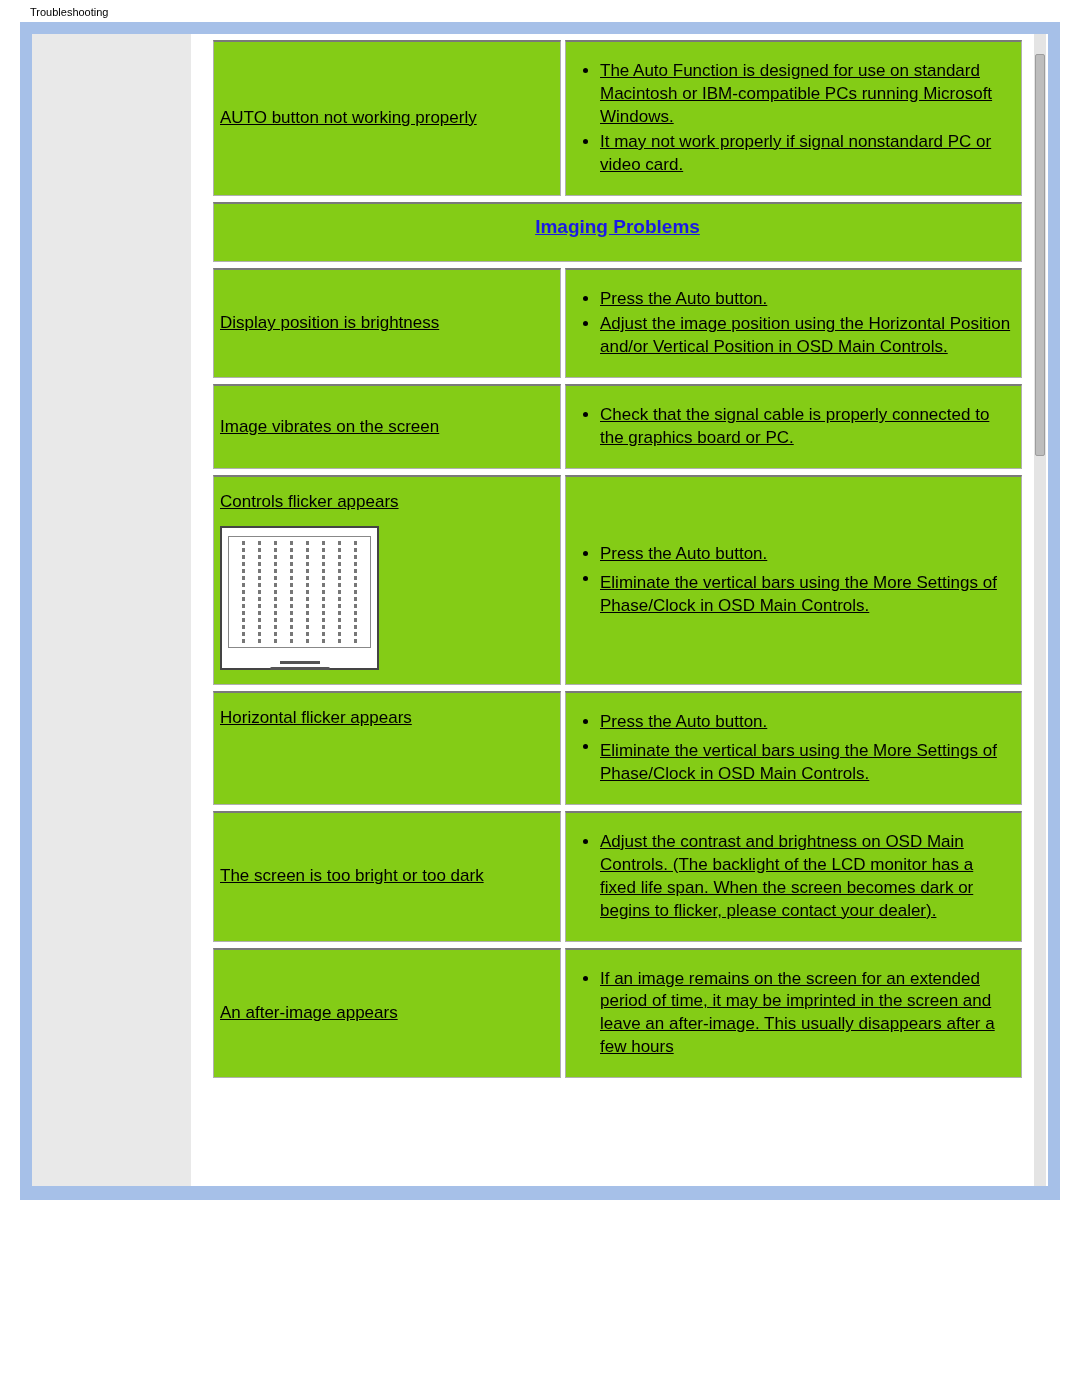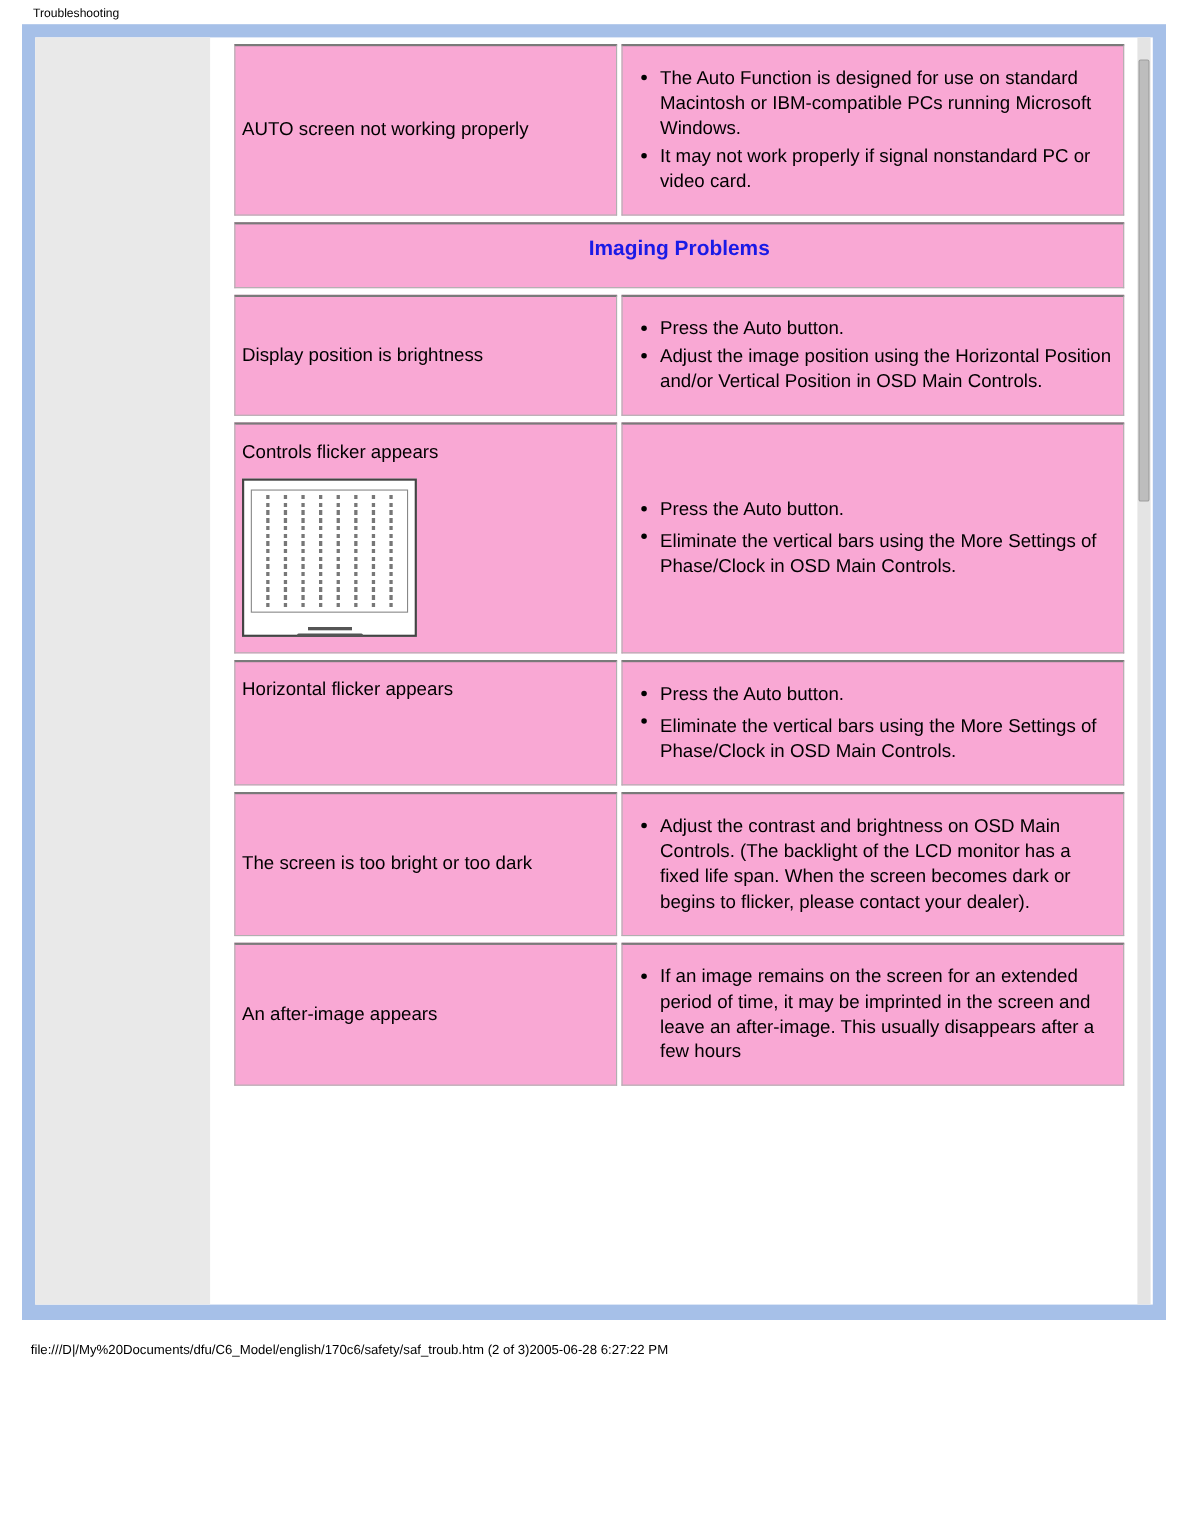--- a/index.html
+++ b/index.html
@@ -67,21 +67,22 @@
     font-size: 17px;
     line-height: 1.35;
   }
   table.ts td {
     vertical-align: middle;
     padding: 14px 10px 14px 6px;
     border-top: 2px solid #7a7a7a;
     border-right: 1px solid #b0b0b0;
     border-bottom: 1px solid #b0b0b0;
     border-left: 1px solid #b0b0b0;
-    background: #f9a8d4;
+    background: #84cc16;
+    text-decoration: underline;
   }
   table.ts td.top-align { vertical-align: top; }
   table.ts td.problem { width: 330px; }
   table.ts td.section-head {
     border-top: 2px solid #7a7a7a;
     border-right: 1px solid #b0b0b0;
     border-bottom: 1px solid #b0b0b0;
     border-left: 1px solid #b0b0b0;
     color: #1a1ae6;
     font-weight: bold;
@@ -149,21 +150,21 @@
       <div class="vscroll">
         <div class="vscroll-thumb"></div>
       </div>
 
       <div class="content-scroll">
         <table class="ts">
 
           <tbody>
               <tr>
             <td class="problem">
-              <span>AUTO screen not working properly</span>
+              <span>AUTO button not working properly</span>
             </td>
             <td>
               <ul>
                 <li>The Auto Function is designed for use on standard Macintosh or IBM-compatible PCs running Microsoft Windows.</li>
                 <li>It may not work properly if signal nonstandard PC or video card.</li>
               </ul>
             </td>
           </tr>
 
           <tr>
@@ -175,20 +176,30 @@
               <span>Display position is brightness</span>
             </td>
             <td>
               <ul>
                 <li>Press the Auto button.</li>
                 <li>Adjust the image position using the Horizontal Position and/or Vertical Position in OSD Main Controls.</li>
               </ul>
             </td>
           </tr>
 
+          <tr>
+            <td class="problem">
+              <span>Image vibrates on the screen</span>
+            </td>
+            <td>
+              <ul>
+                <li>Check that the signal cable is properly connected to the graphics board or PC.</li>
+              </ul>
+            </td>
+          </tr>
 
           <tr>
             <td class="problem top-align">
               <span>Controls flicker appears</span>
               <div class="mon-illus">
                 <div class="mon-inner">
                   <span class="vstripe"></span>
                   <span class="vstripe"></span>
                   <span class="vstripe"></span>
                   <span class="vstripe"></span>
@@ -244,14 +255,13 @@
               </ul>
             </td>
           </tr>
 
         </tbody>
           </table>
       </div>
     </div>
   </div>
 
-  <div class="footer-path">file:///D|/My%20Documents/dfu/C6_Model/english/170c6/safety/saf_troub.htm (2 of 3)2005-06-28 6:27:22 PM</div>
 </div>
 
 </body></html>

